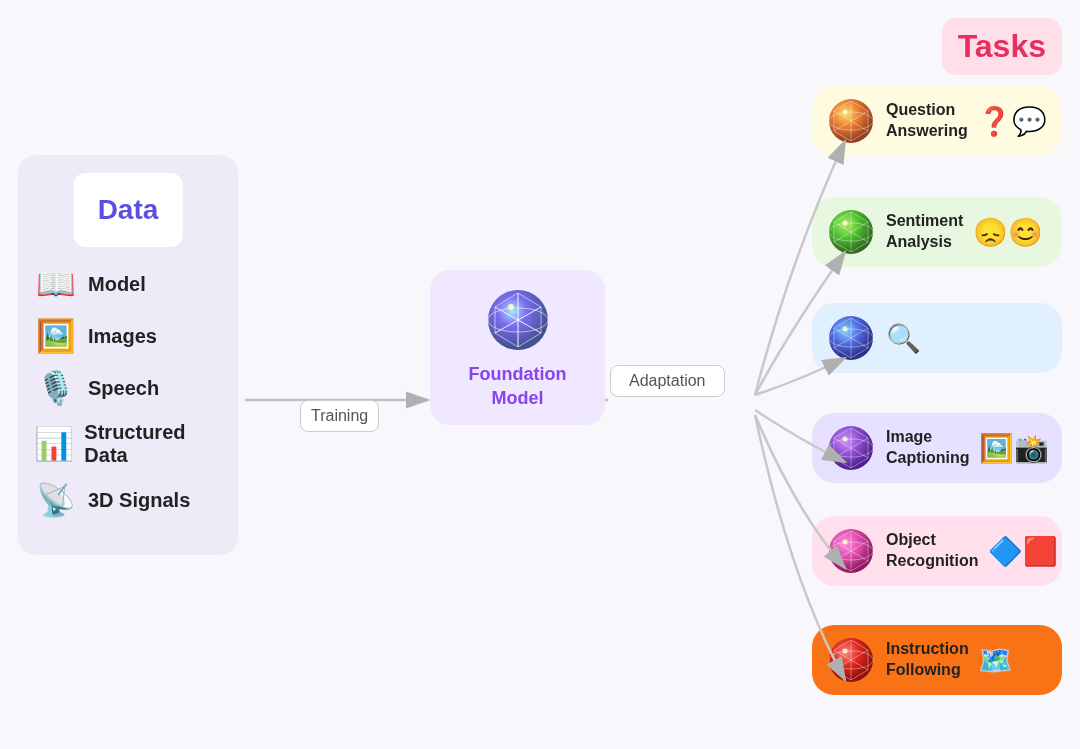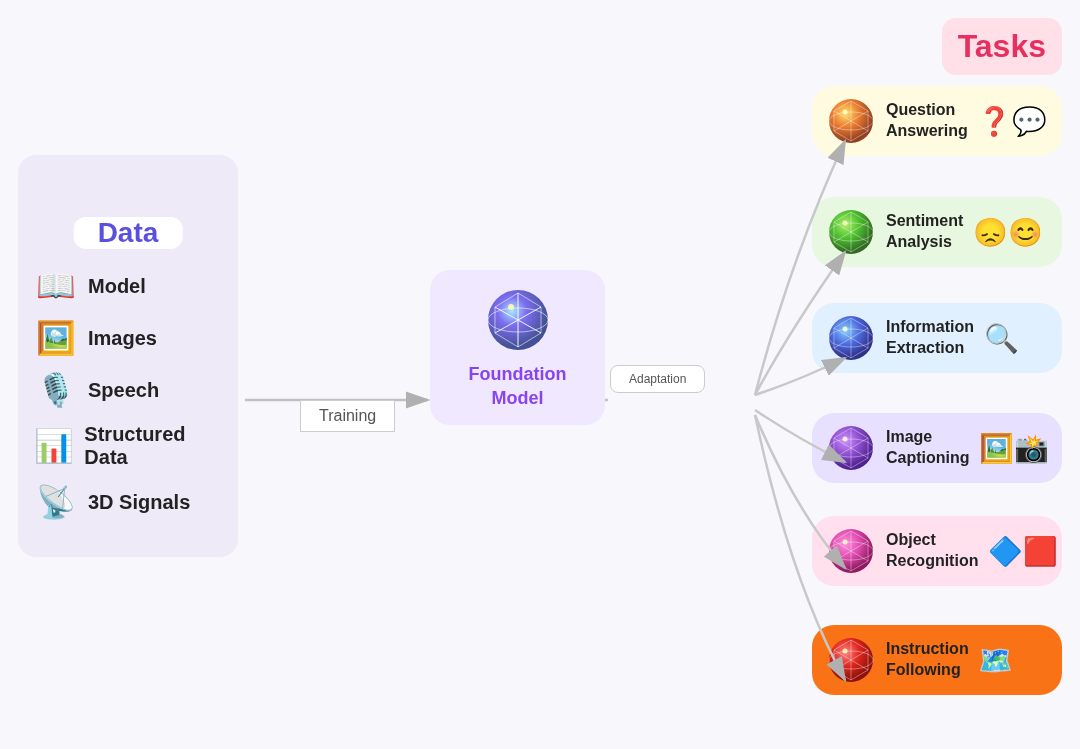--- a/index.html
+++ b/index.html
@@ -19,27 +19,26 @@
       top: 155px;
       width: 220px;
       background: #eeeaf8;
       border-radius: 18px;
       padding: 18px 16px 22px 16px;
     }
     .data-title-box {
       background: white;
       border-radius: 12px;
       text-align: center;
-      padding: 0 24px;
+      padding: 21px 24px;
       margin-bottom: 18px;
       display: inline-block;
       position: relative;
       left: 50%;
       transform: translateX(-50%);
-      margin-top: 44px;
     }
     .data-title {
       color: #5a50e0;
       font-size: 28px;
       font-weight: bold;
     }
     .data-item {
       display: flex;
       align-items: center;
       margin-bottom: 14px;
@@ -84,34 +83,34 @@
 
     
     .adaptation-box {
       position: absolute;
       left: 610px;
       top: 365px;
       background: white;
       border: 1.5px solid #ccc;
       border-radius: 8px;
       padding: 6px 18px;
-      font-size: 12px;
+      font-size: 16px;
       color: #555;
       z-index: 5;
     }
 
     
     .training-label {
       position: absolute;
       left: 300px;
       top: 400px;
       background: white;
       border: 1.5px solid #ccc;
-      border-radius: 0;
-      padding: 6px 18px;
+      border-radius: 8px;
+      padding: 6px 10px;
       font-size: 16px;
       color: #555;
       z-index: 5;
       text-align: center;
     }
 
     
     .tasks-box {
       position: absolute;
       right: 18px;
@@ -323,21 +322,20 @@
         <g stroke="rgba(255,255,255,0.55)" stroke-width="0.7" fill="none">
           <polygon points="25,5 42,15 42,35 25,45 8,35 8,15"></polygon>
           <line x1="25" y1="5" x2="25" y2="45"></line>
           <line x1="8" y1="15" x2="42" y2="35"></line>
           <line x1="42" y1="15" x2="8" y2="35"></line>
           <ellipse cx="25" cy="25" rx="22" ry="9"></ellipse>
         </g>
         <circle cx="19" cy="16" r="2.5" fill="rgba(255,255,200,0.85)"></circle>
       </svg>
 
-      <span class="task-text">Information<br>Extraction</span>
       <span class="task-icon">🔍</span>
     </div>
     <div class="task-card" style="top: 413px; background: rgb(232, 224, 255);">
 
       <svg class="task-sphere sphere-svg" viewBox="0 0 50 50">
         <defs>
           <radialGradient id="icGrad" cx="38%" cy="33%" r="62%">
             <stop offset="0%" stop-color="#cc88ff"></stop>
             <stop offset="50%" stop-color="#8844cc"></stop>
             <stop offset="100%" stop-color="#441088"></stop>

